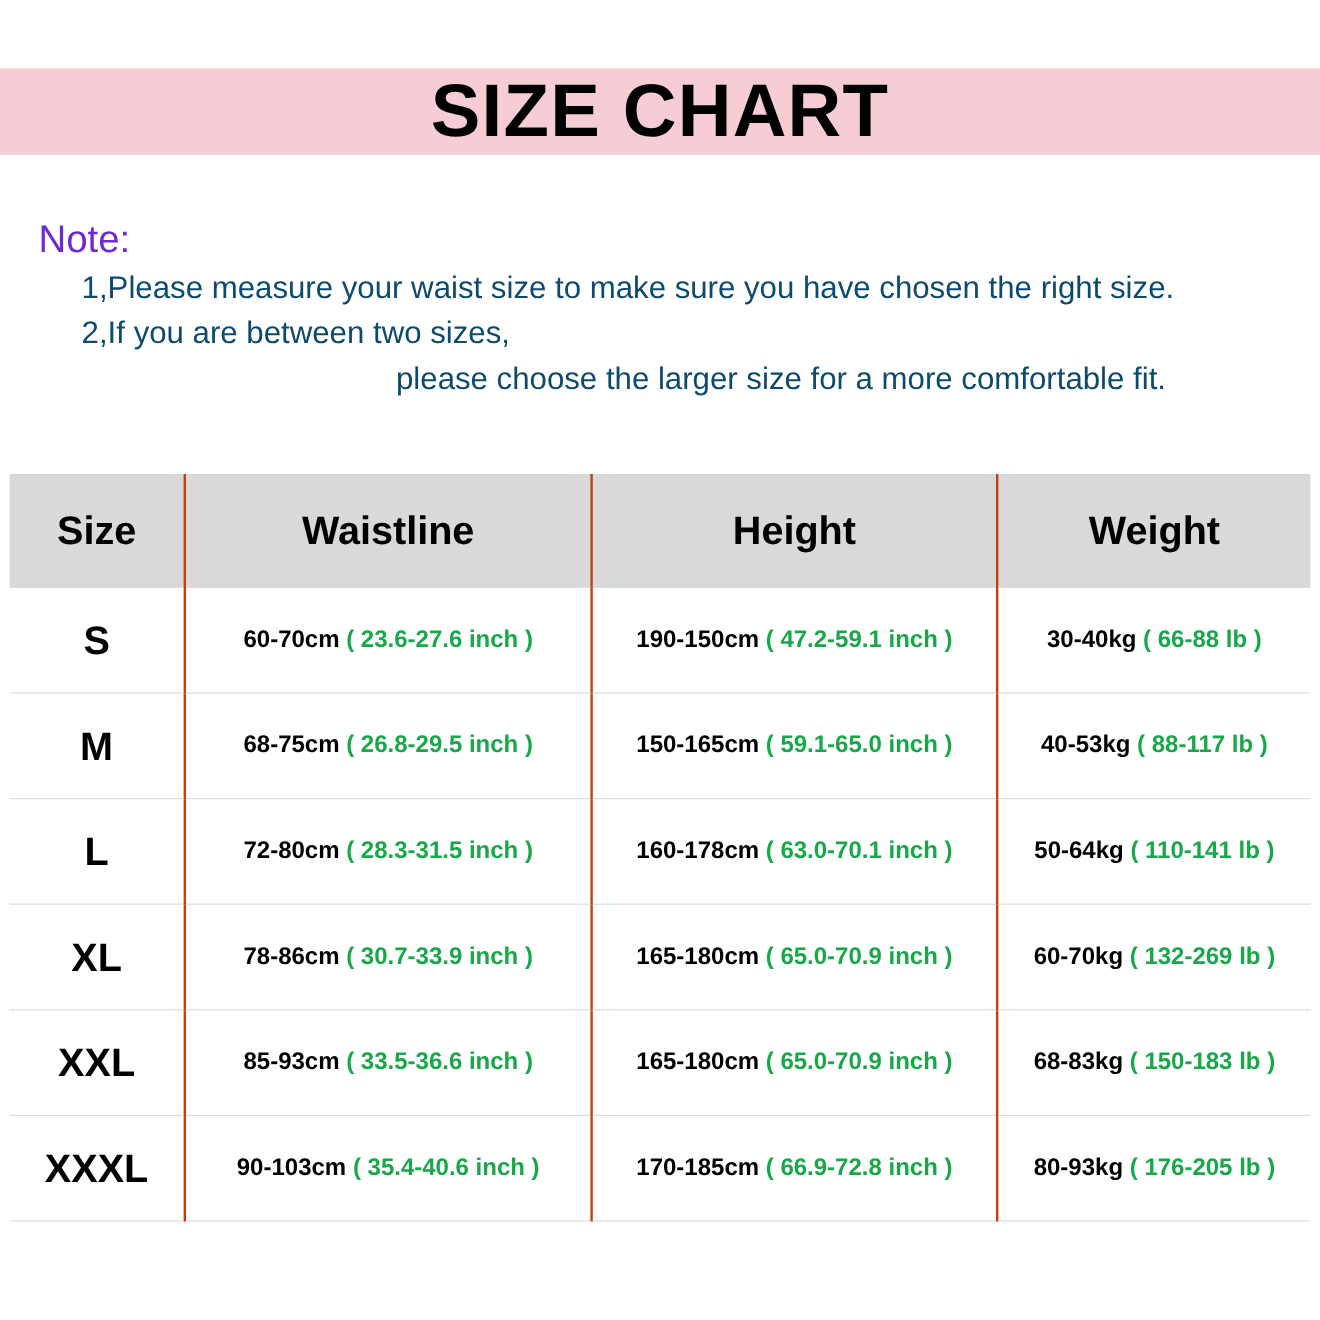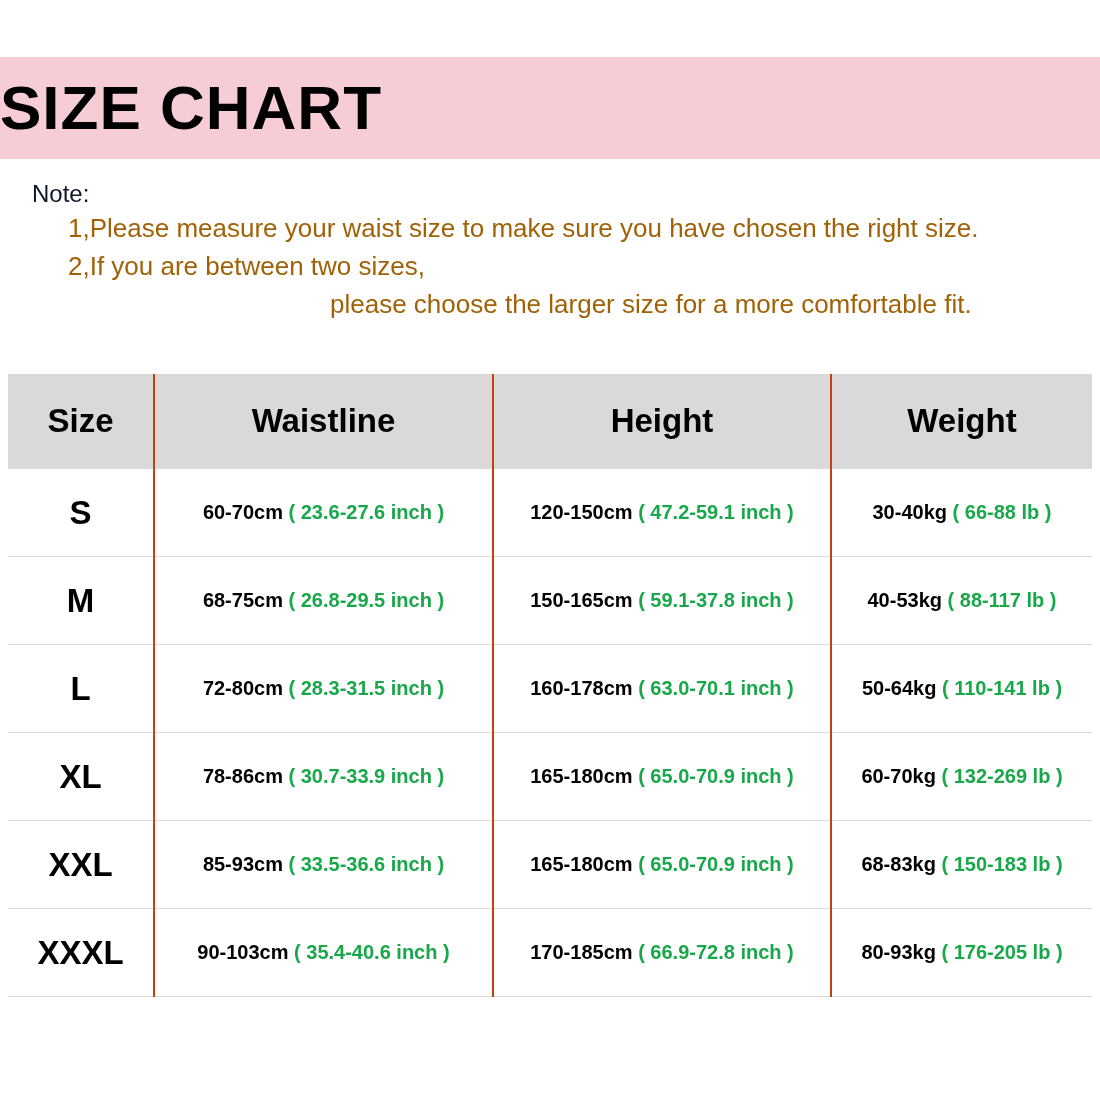--- a/index.html
+++ b/index.html
@@ -19,63 +19,64 @@
     height: 1100px;
     box-sizing: border-box;
   }
 
   
   .banner {
     position: absolute;
     left: 0;
     top: 57px;
     width: 1100px;
-    height: 102px;
+    height: 72px;
     background: #f7cdd5;
     display: flex;
     align-items: center;
+    justify-content: center;
   }
   .banner-title {
     font-size: 62px;
     font-weight: bold;
     letter-spacing: 1px;
     color: #000000;
     line-height: 1;
     font-family: "Liberation Sans", sans-serif;
   }
 
   
   .notes {
     position: absolute;
     left: 0;
     top: 178px;
     width: 1100px;
   }
   .note-label {
-    font-size: 24px;
-    color: #0f172a;
+    font-size: 32px;
+    color: #6d28d9;
     margin-left: 32px;
     line-height: 1.35;
   }
   .note-line {
     font-size: 26px;
-    color: #a16207;
+    color: #0c4a6e;
     margin-left: 68px;
     line-height: 1.45;
     white-space: nowrap;
   }
   .note-line.indent2 {
     margin-left: 330px;
   }
 
   
   table.size-table {
     position: absolute;
     left: 8px;
-    top: 374px;
+    top: 395px;
     width: 1084px;
     border-collapse: collapse;
     table-layout: fixed;
   }
   table.size-table th,
   table.size-table td {
     border: none;
     text-align: center;
     vertical-align: middle;
   }
@@ -146,28 +147,28 @@
         <th>Waistline</th>
         <th>Height</th>
         <th>Weight</th>
       </tr>
     </thead>
     <tbody>
 
       <tr>
         <td class="size-cell">S</td>
         <td><span>60-70cm</span> <span class="inch">( 23.6-27.6 inch )</span></td>
-        <td><span>120-150cm</span> <span class="inch">( 47.2-59.1 inch )</span></td>
+        <td><span>190-150cm</span> <span class="inch">( 47.2-59.1 inch )</span></td>
         <td><span>30-40kg</span> <span class="inch">( 66-88 lb )</span></td>
       </tr>
 
       <tr>
         <td class="size-cell">M</td>
         <td><span>68-75cm</span> <span class="inch">( 26.8-29.5 inch )</span></td>
-        <td><span>150-165cm</span> <span class="inch">( 59.1-37.8 inch )</span></td>
+        <td><span>150-165cm</span> <span class="inch">( 59.1-65.0 inch )</span></td>
         <td><span>40-53kg</span> <span class="inch">( 88-117 lb )</span></td>
       </tr>
 
       <tr>
         <td class="size-cell">L</td>
         <td><span>72-80cm</span> <span class="inch">( 28.3-31.5 inch )</span></td>
         <td><span>160-178cm</span> <span class="inch">( 63.0-70.1 inch )</span></td>
         <td><span>50-64kg</span> <span class="inch">( 110-141 lb )</span></td>
       </tr>
 

